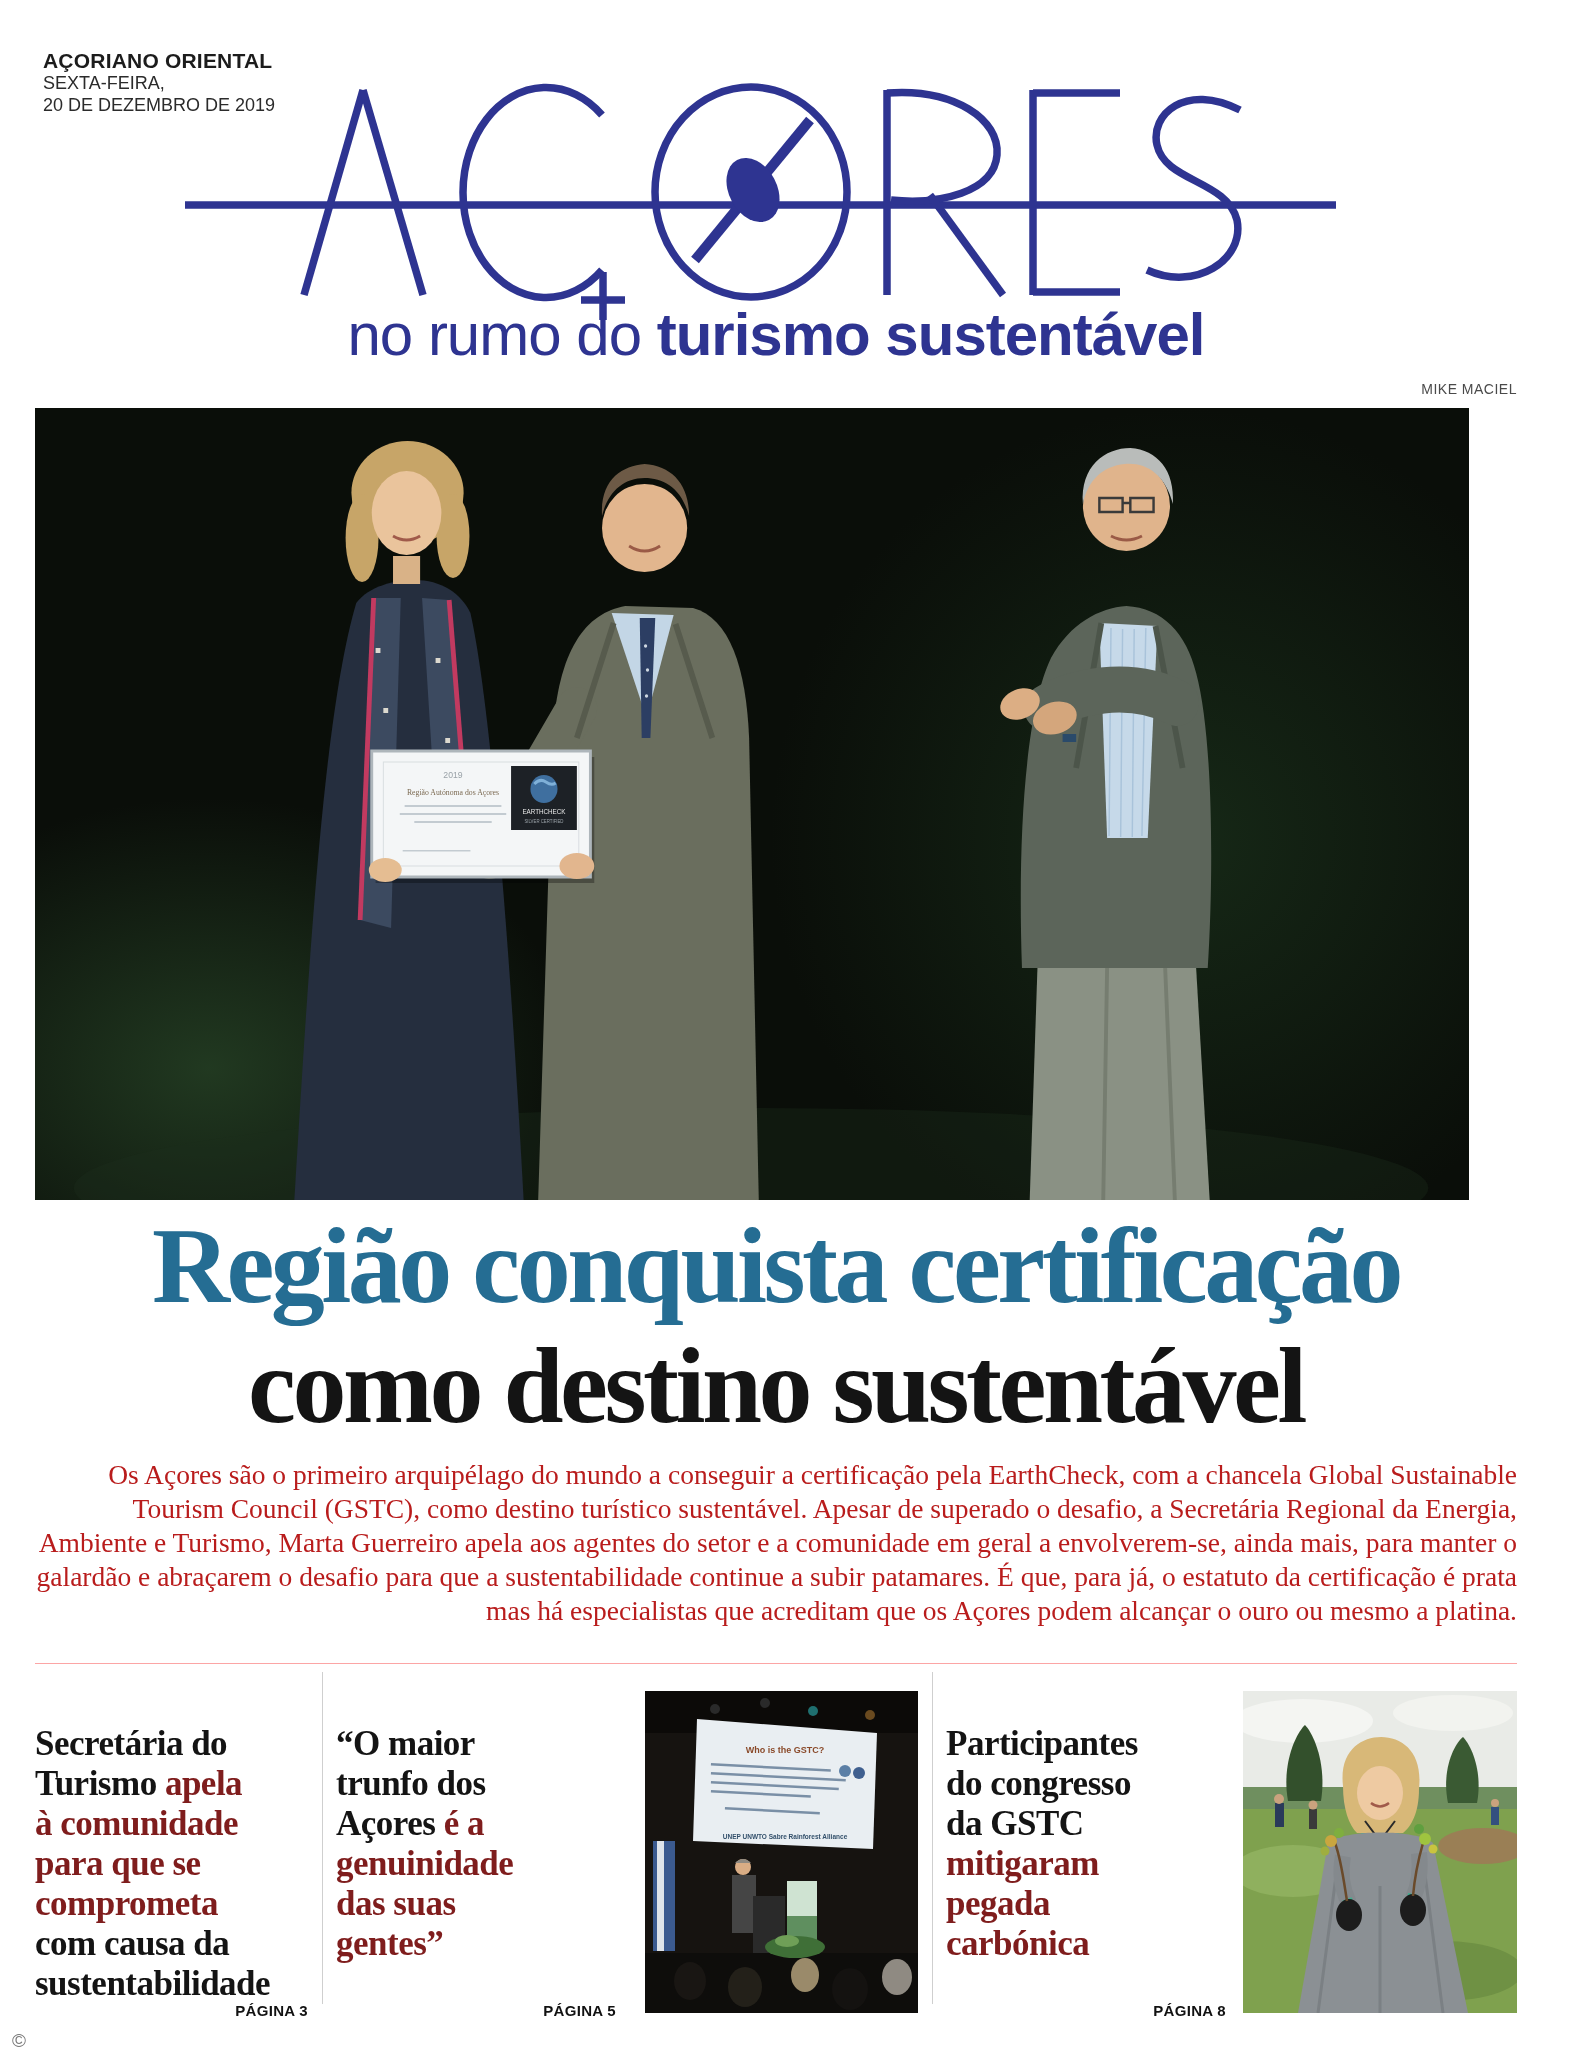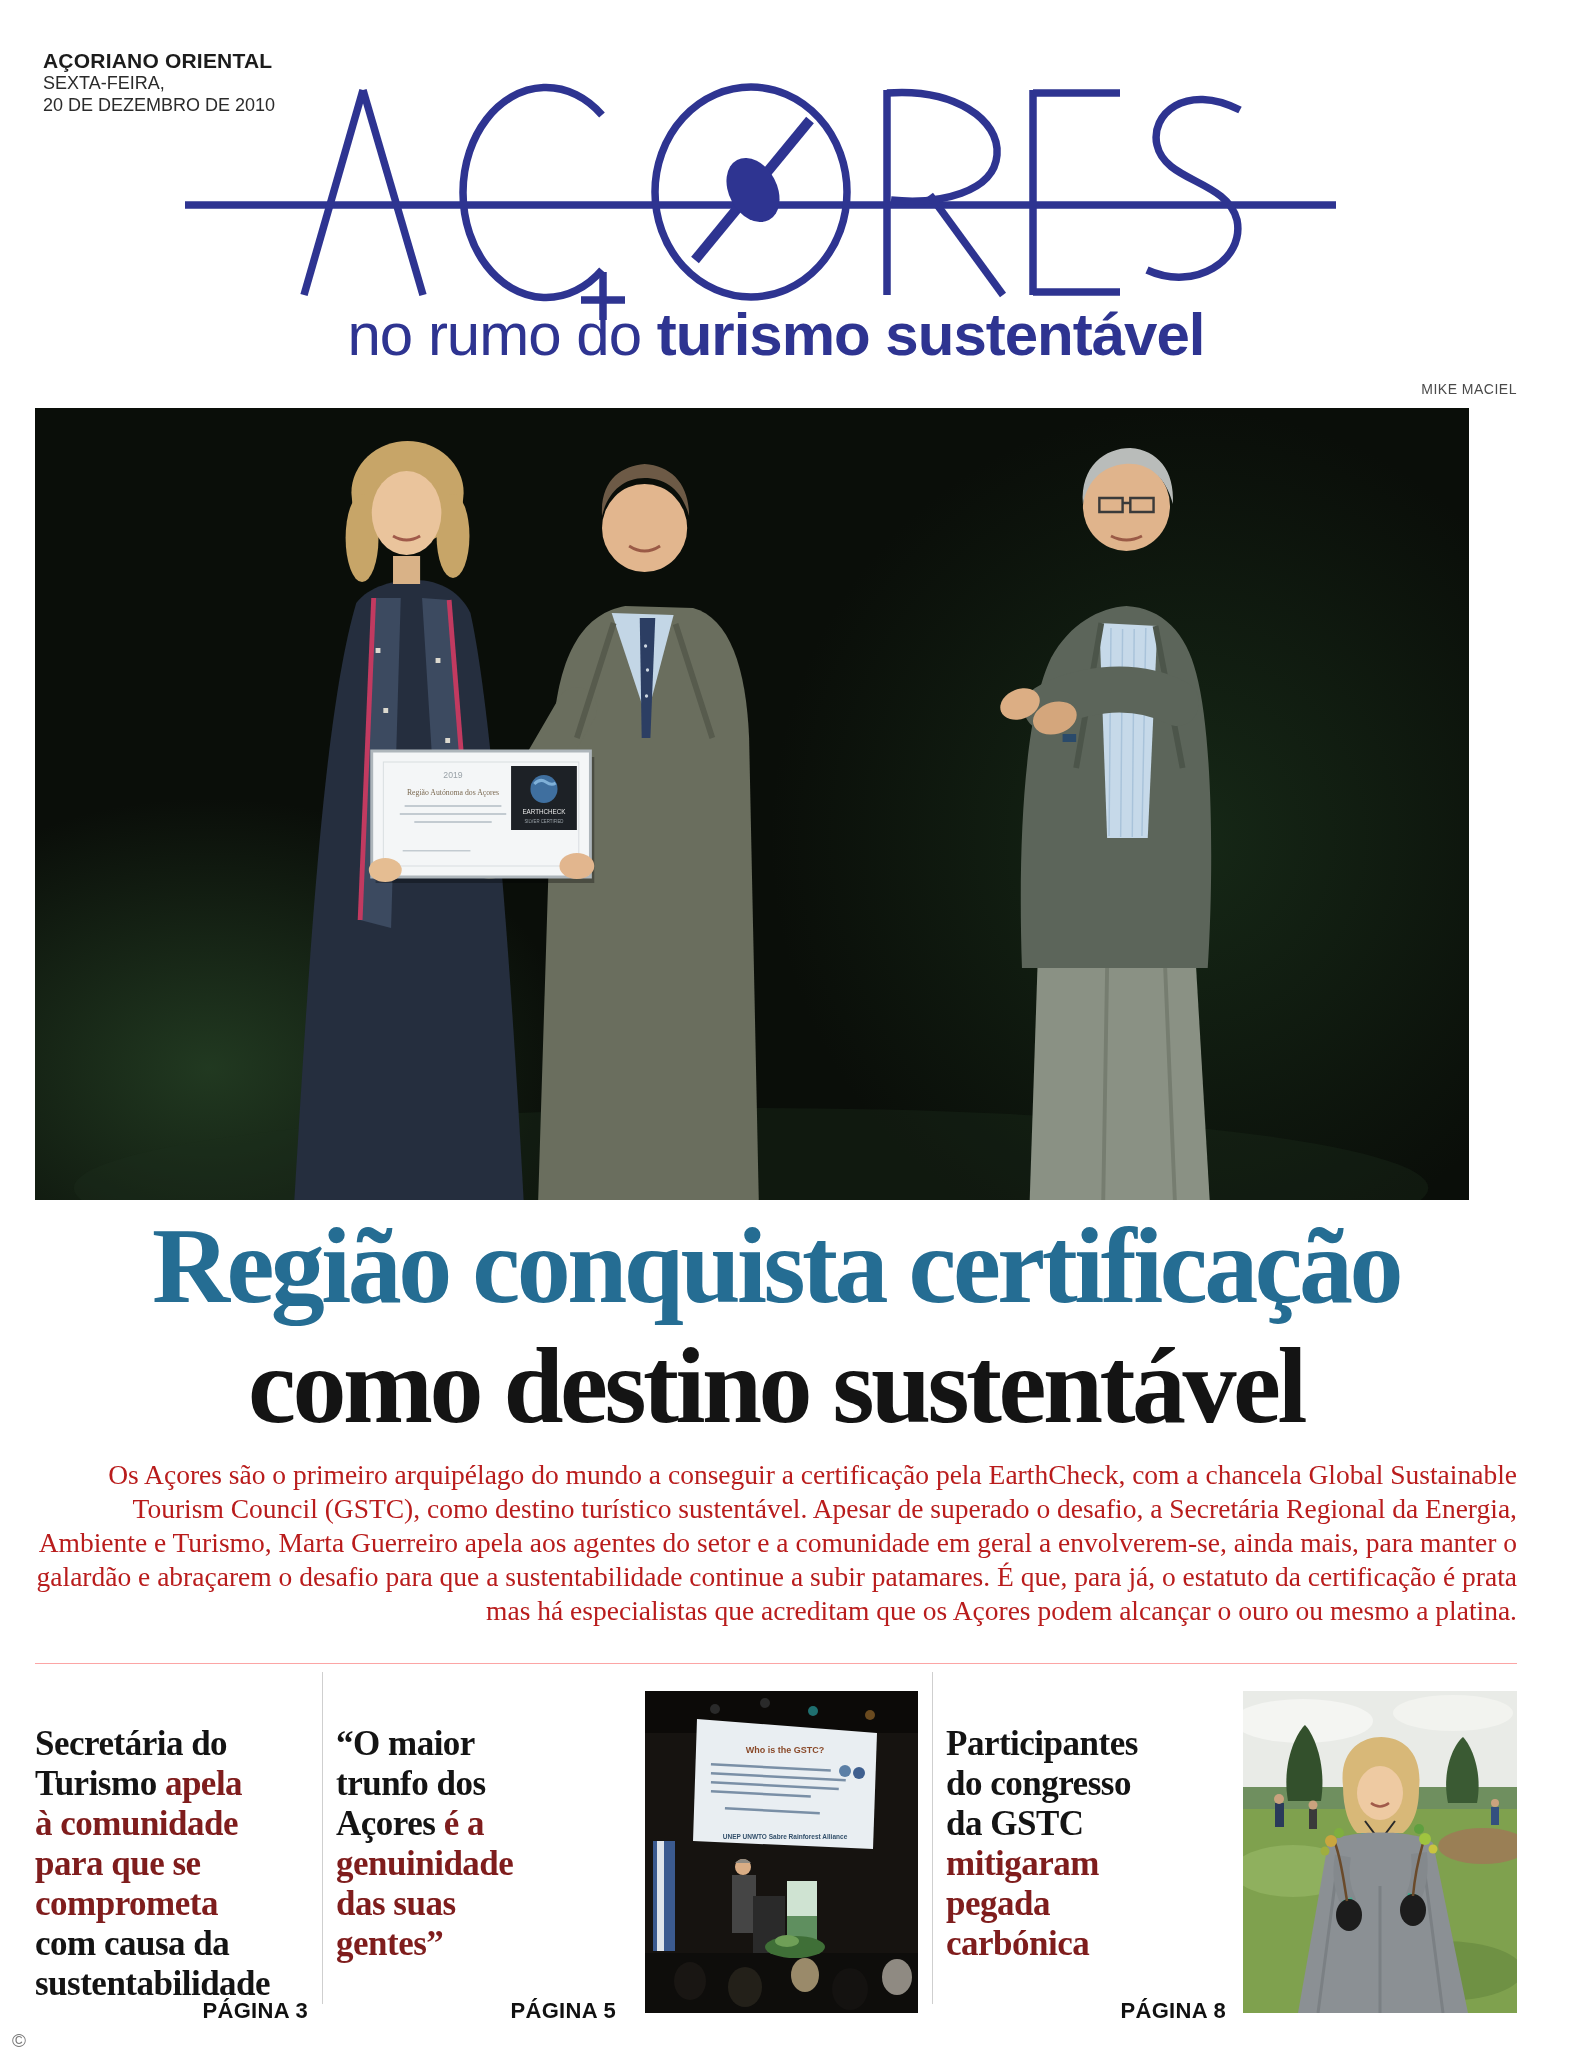--- a/index.html
+++ b/index.html
@@ -37,36 +37,36 @@
   .teasers{position:absolute;left:35px;top:1663px;width:1482px;height:349px;
            border-top:1px solid #fca5a5;}
   .vdiv{position:absolute;top:8px;height:332px;width:1px;background:#cfcfcf;}
   .vdiv.d1{left:287px;} .vdiv.d2{left:897px;}
   .tcol{position:absolute;top:0;height:349px;font-family:"Liberation Serif", serif;
         font-weight:bold;font-size:35px;line-height:40px;letter-spacing:-.5px;
         padding-top:20px;box-sizing:border-box;white-space:pre-line;}
   .tcol.c1{left:0;width:273px;} .tcol.c2{left:301px;width:280px;} .tcol.c3{left:911px;width:280px;}
   .seg-black{color:#141414;} .seg-teal{color:#7f1d1d;}
   .page-label{position:absolute;top:327px;right:0;font-family:"Liberation Sans", sans-serif;
-              font-weight:bold;font-size:22px;letter-spacing:.3px;color:#111;}
+              font-weight:bold;font-size:15px;letter-spacing:.3px;color:#111;}
   .tphoto{position:absolute;top:27px;height:322px;background:#141210;}
   .tphoto.p1{left:610px;width:273px;} .tphoto.p2{left:1208px;width:274px;}
   .tphoto svg{display:block;width:100%;height:100%;}
 
   .copyright{position:absolute;left:12px;top:2030px;font-size:19px;color:#7a7a7a;}
 </style>
 </head>
 <body>
 
 <div class="page">
 
   <div class="masthead-info">
     <div class="paper-name">AÇORIANO ORIENTAL</div>
     <div class="date-line">SEXTA-FEIRA,</div>
-    <div class="date-line">20 DE DEZEMBRO DE 2010</div>
+    <div class="date-line">20 DE DEZEMBRO DE 2019</div>
   </div>
 
   <div class="logo-wrap">
     <span class="sr-only">AÇORES</span>
     <svg viewBox="0 0 1190 310">
       <g stroke="#2e3491" stroke-width="7.5" fill="none">
 
         <line x1="20" y1="185" x2="1171" y2="185"></line>
 
         <line x1="139" y1="275" x2="198" y2="70"></line>

